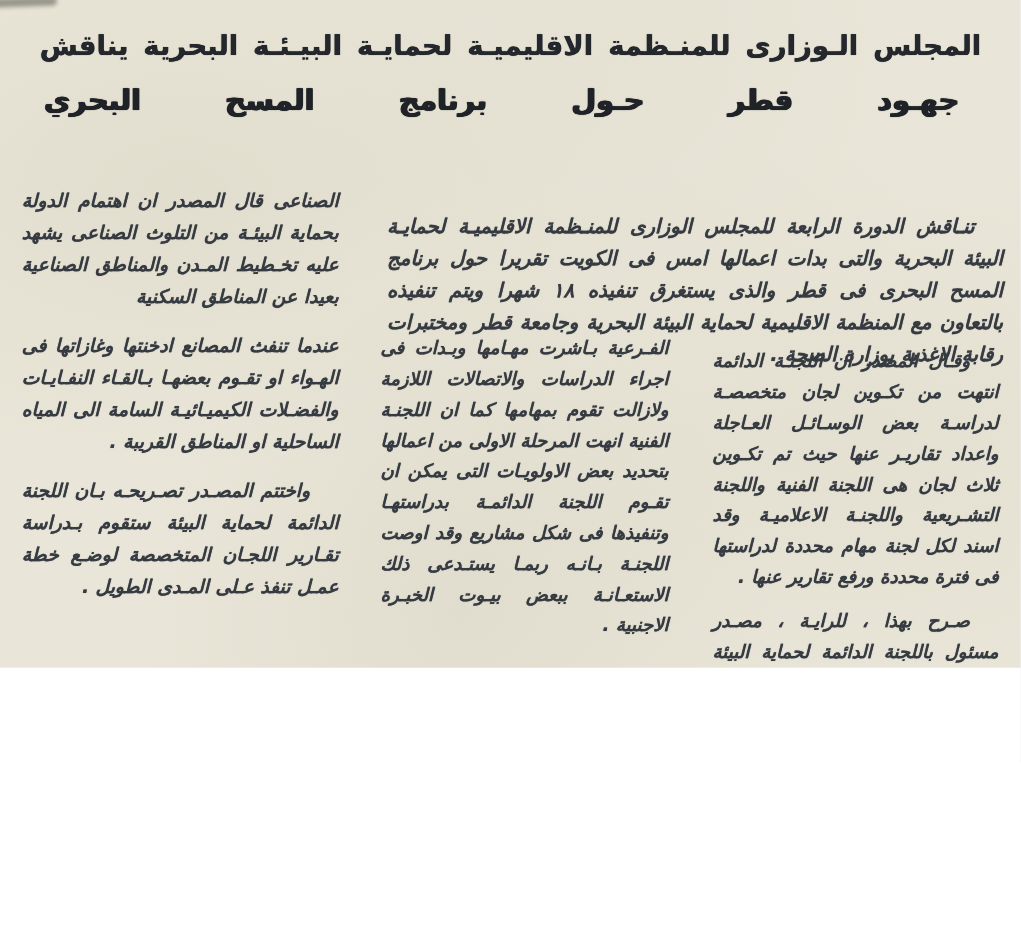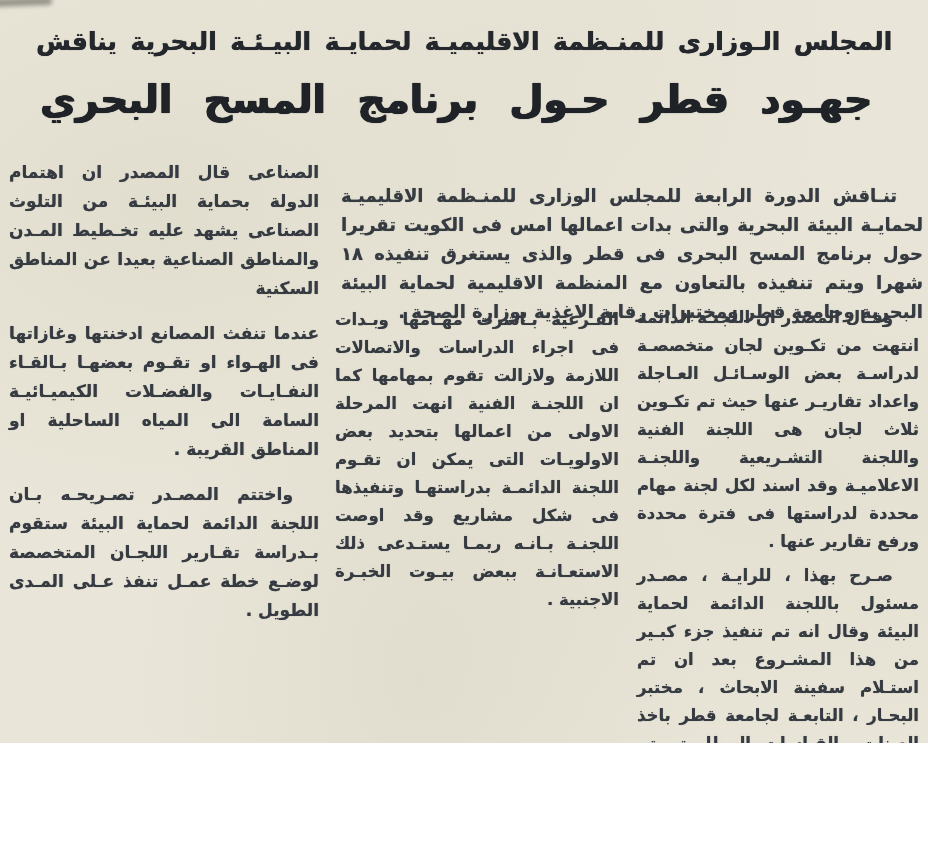--- a/index.html
+++ b/index.html
@@ -1,63 +1,63 @@
 <!DOCTYPE html>
 <html lang="ar" dir="rtl"><head>
 <meta charset="utf-8">
 <style>
   html,body{margin:0;padding:0;}
   body{
     width:928px;height:851px;overflow:hidden;
     font-family:"DejaVu Sans", sans-serif;
   }
   .page{
-    position:relative;width:928px;height:743px;overflow:hidden;direction:rtl;
+    position:relative;width:928px;height:607px;overflow:hidden;direction:rtl;
     background-color:#e9e6d9;
     background-image:
       radial-gradient(ellipse at 18% 28%, rgba(213,208,188,.38), transparent 42%),
       radial-gradient(ellipse at 82% 66%, rgba(216,212,194,.32), transparent 46%),
       radial-gradient(ellipse at 45% 92%, rgba(203,199,180,.28), transparent 40%),
       radial-gradient(ellipse at 60% 8%, rgba(222,219,203,.35), transparent 38%);
   }
   
   .kicker{
     position:absolute;top:26px;right:36px;left:36px;
     font-size:25px;font-weight:bold;color:#24272c;
     text-align:justify;text-align-last:justify;
     text-shadow:.5px 0 0 #24272c, 0 0 1px rgba(36,39,44,.55);
     line-height:1.3;
   }
   .headline{
     position:absolute;top:76px;right:56px;left:40px;margin:0;
-    font-size:39px;font-weight:bold;color:#1f2227;
+    font-size:26px;font-weight:bold;color:#1f2227;
     text-align:justify;text-align-last:justify;
     text-shadow:1px 0 0 #1f2227,-0.6px 0 0 #1f2227,0 0 1.2px rgba(31,34,39,.6);
     line-height:1.25;
   }
   .byline{
     position:absolute;top:138px;right:56px;
     font-size:20px;font-weight:bold;color:#2c3036;
     padding:0 4px 8px 10px;
     border-bottom:3px solid #34383e;
     text-shadow:0 0 .6px rgba(44,48,54,.8);
   }
   
   .txt{color:#363b42;font-weight:bold;text-align:justify;
        text-shadow:0 0 .7px rgba(54,59,66,.75);}
-  .txt p{margin:1px;}
+  .txt p{margin:12px;font-style:italic;}
   .txt p.ind{text-indent:26px;}
   .lead{
     position:absolute;top:180px;right:4px;width:584px;
     font-size:18px;line-height:29px;
   }
   .col{position:absolute;font-size:16.5px;line-height:28px;}
   .col-right{top:303px;right:8px;width:284px;}
   .col-right p + p{margin-top:6px;}
-  .col-middle{top:305px;right:308px;width:286px;}
+  .col-middle{top:291px;right:308px;width:286px;}
   .col-middle p + p{margin-top:7px;}
   .col-left{top:157px;right:608px;left:8px;font-size:17px;line-height:29px;}
   .col-left p + p{margin-top:16px;}
   
   .bottom-rule{
     position:absolute;top:843px;left:0;right:6px;height:2px;
     background:#a8a79a;border-radius:1px;
   }
   .scan-smudge{
     position:absolute;top:-2px;left:-8px;width:60px;height:8px;

